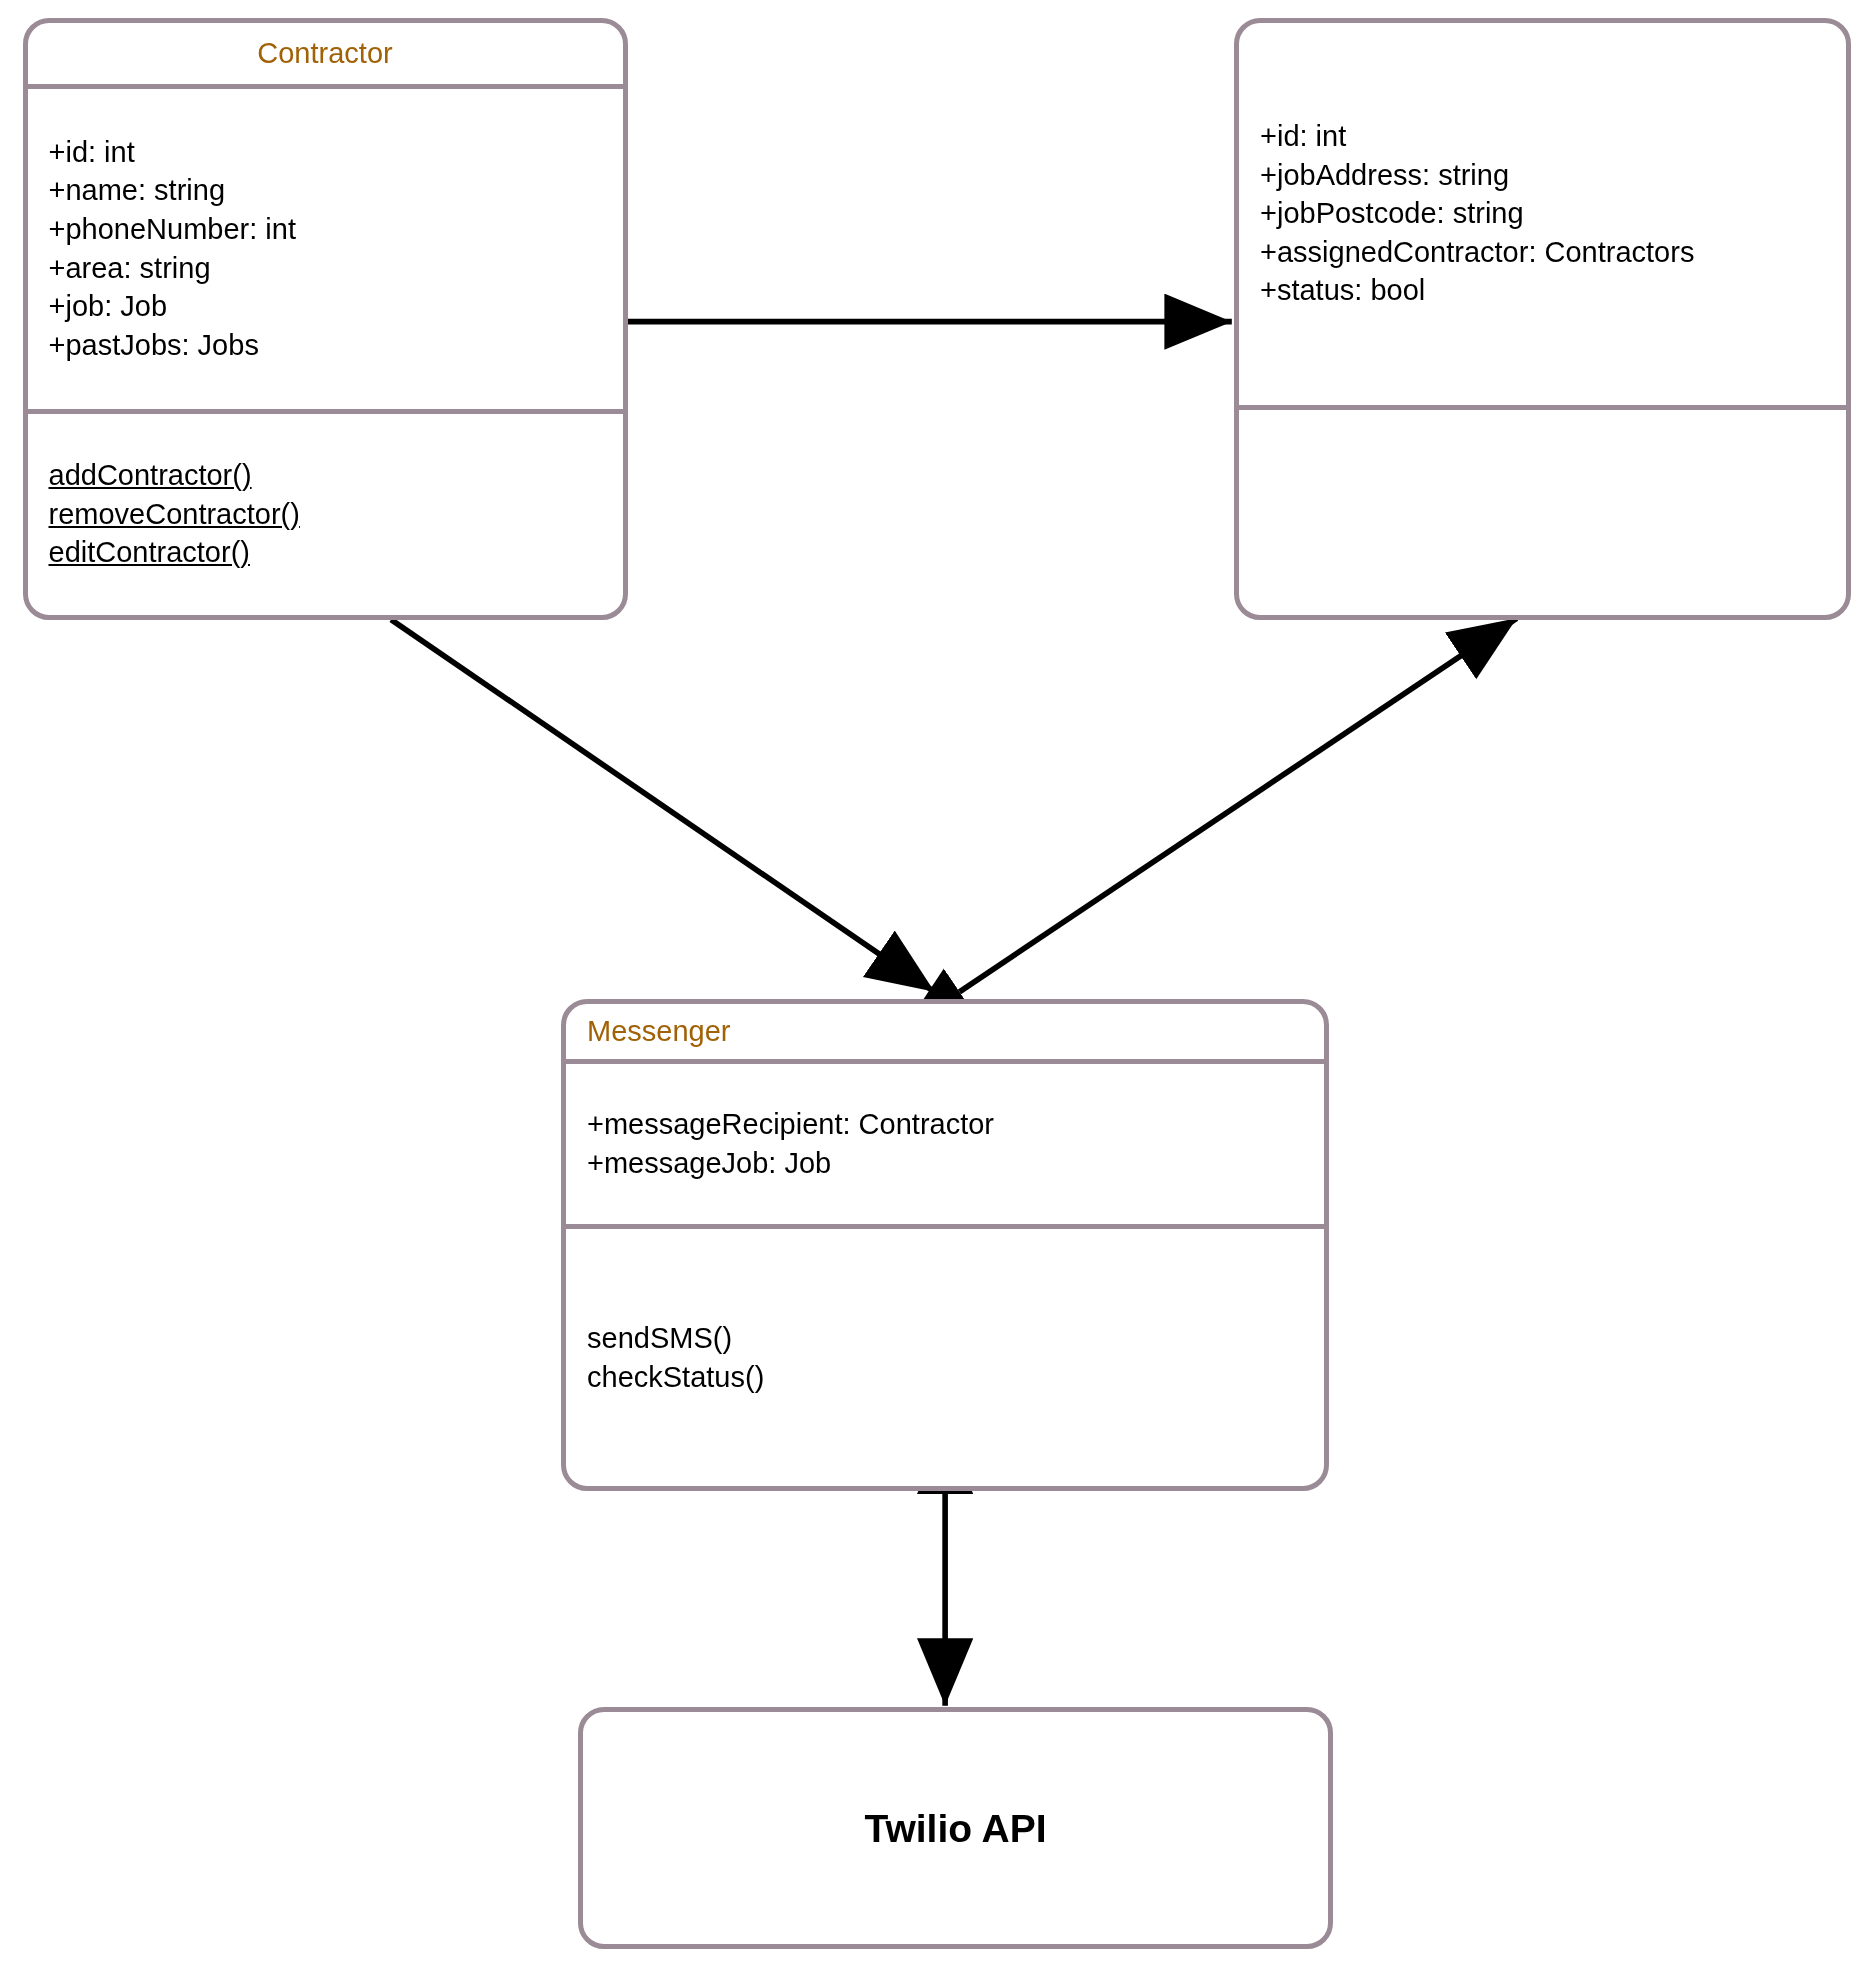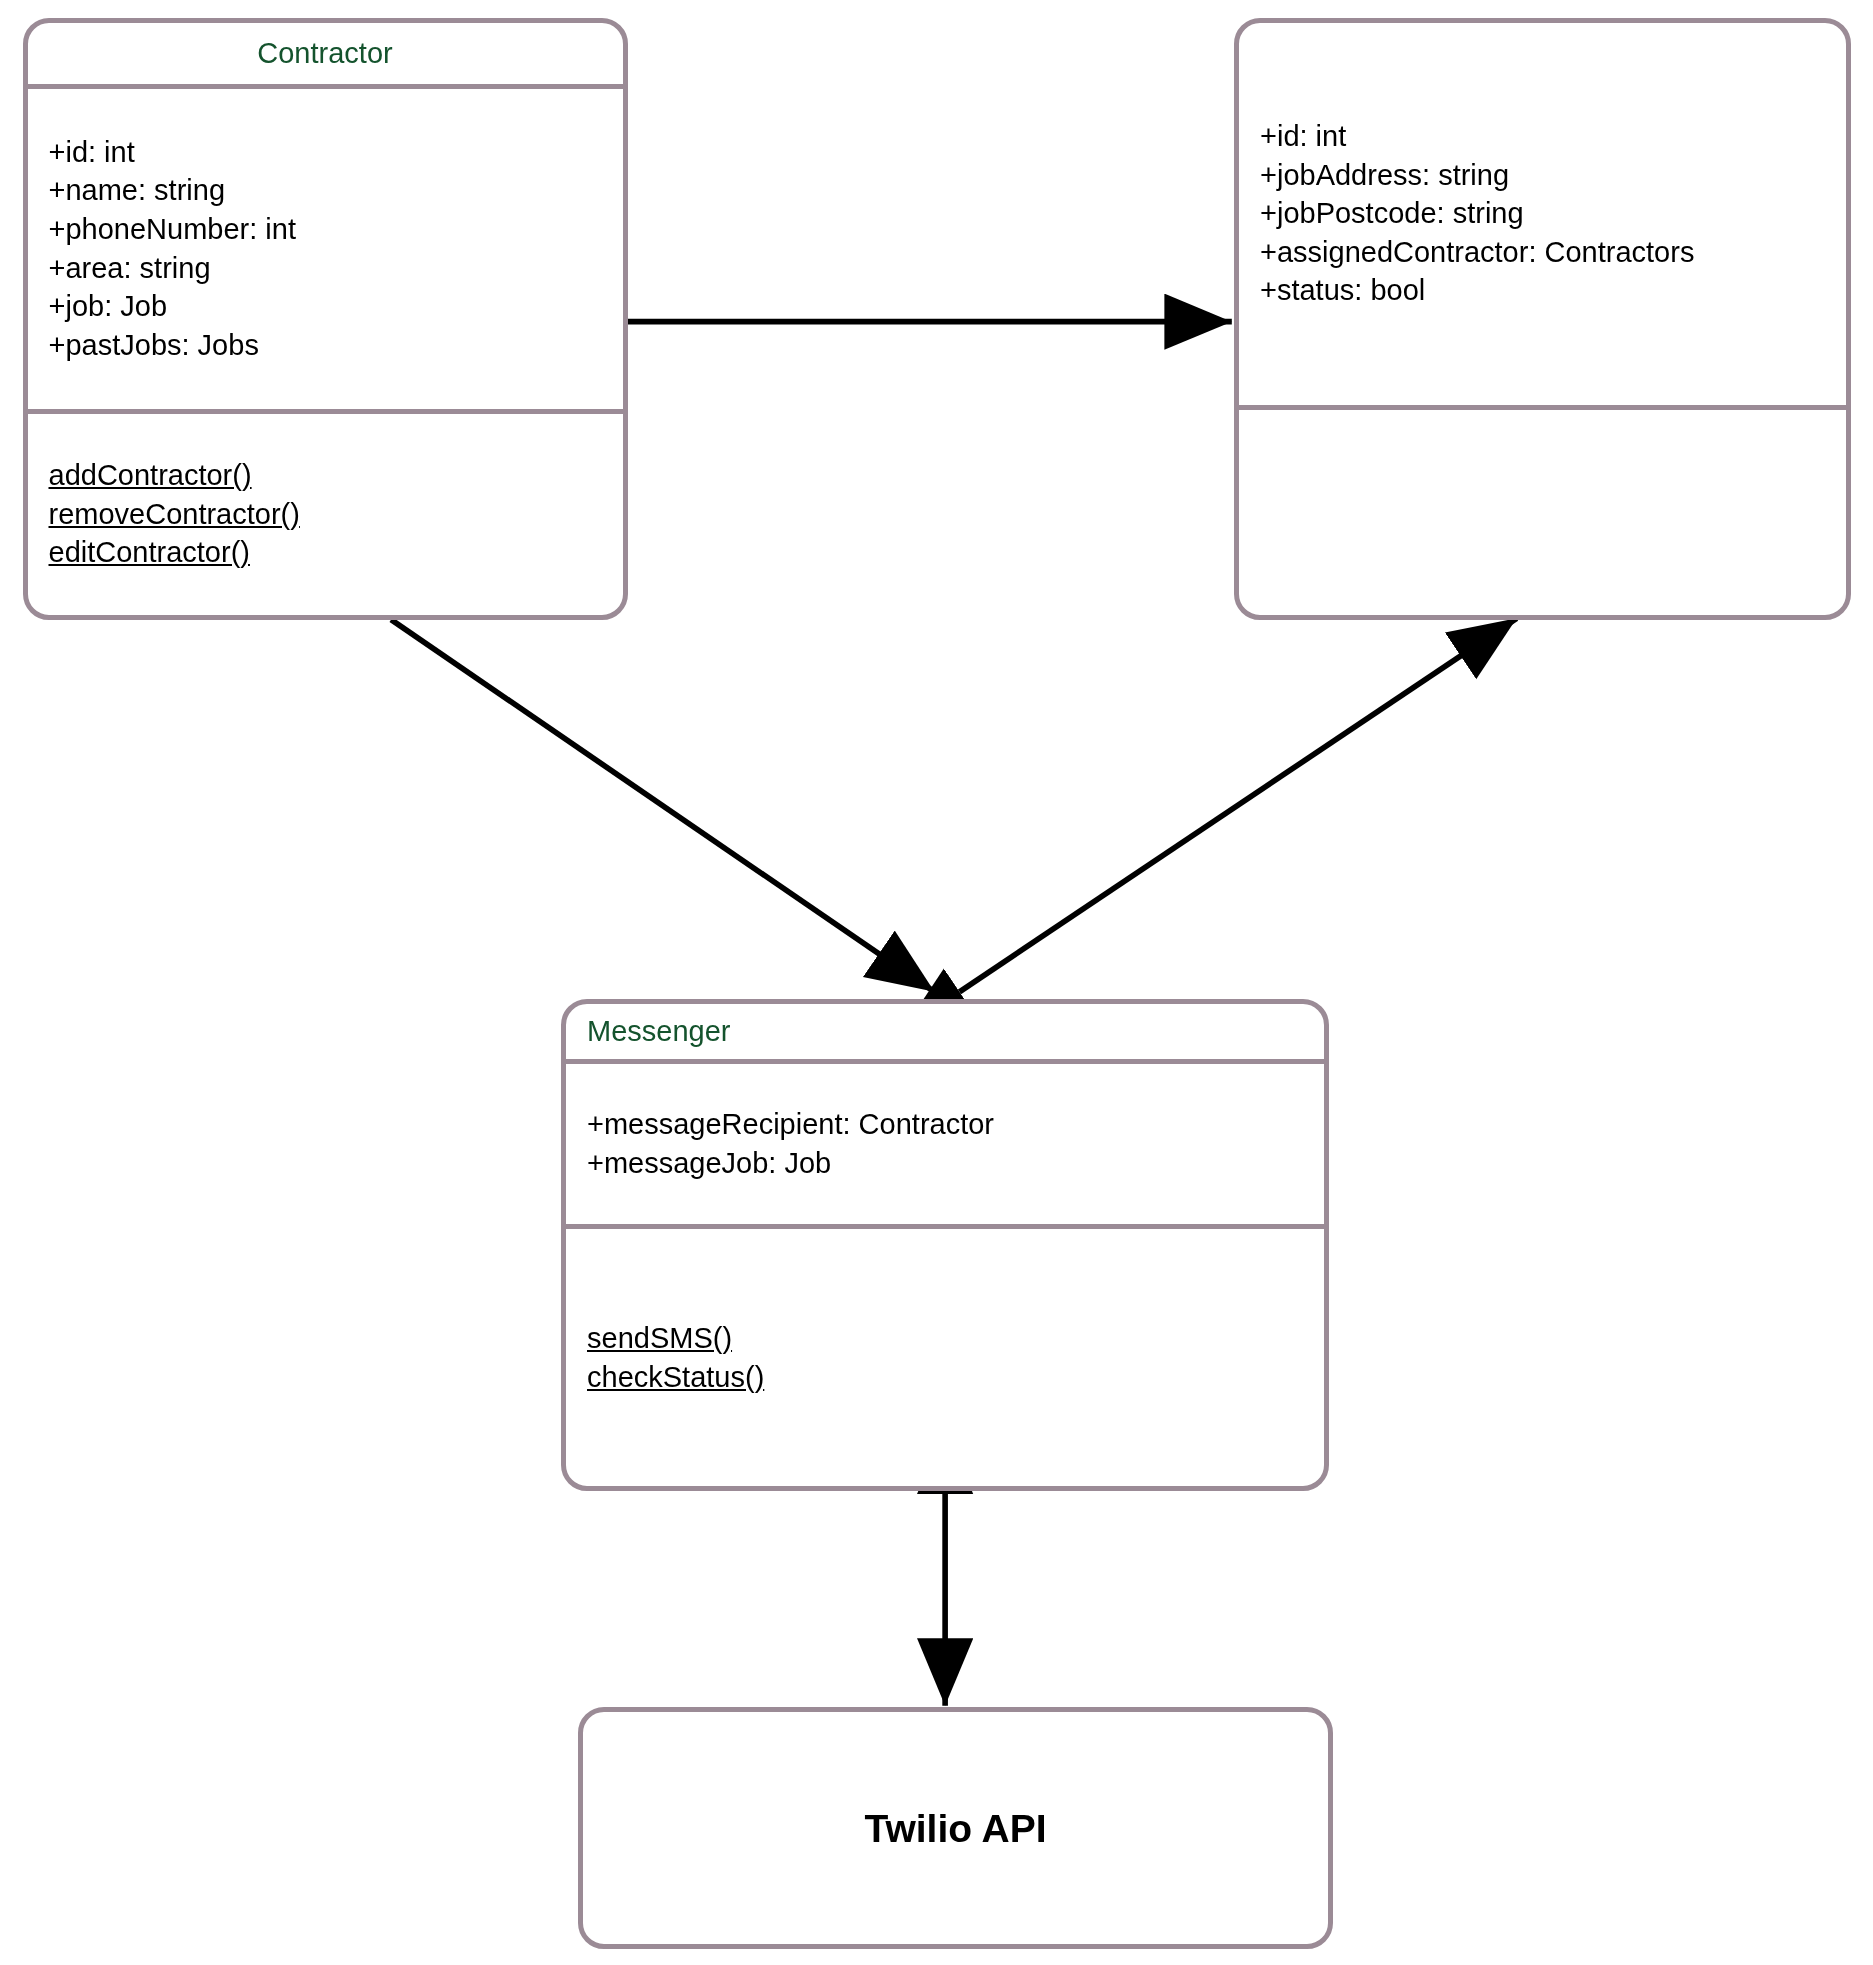--- a/index.html
+++ b/index.html
@@ -27,21 +27,21 @@
     border: 5.6px solid #9b8b96;
     border-radius: 26px;
     display: flex;
     flex-direction: column;
     z-index: 2;
   }
   .uml-title {
     box-sizing: border-box;
     text-align: center;
     font-size: 29px;
-    color: #14532d;
+    color: #a16207;
     line-height: 1;
     display: flex;
     align-items: center;
     justify-content: center;
     border-bottom: 5.6px solid #9b8b96;
   }
   .uml-title.left-align {
     justify-content: flex-start;
     padding-left: 21px;
   }
@@ -142,21 +142,21 @@
       <div class="uml-line">+status: bool</div>
     </div>
   </div>
 
   <div class="uml-box" style="left:561px; top:999px; width:768px; height:492px;">
     <div class="uml-title left-align" style="height:60px;">Messenger</div>
     <div class="uml-section attrs" style="height:165px;">
       <div class="uml-line">+messageRecipient: Contractor</div>
       <div class="uml-line">+messageJob: Job</div>
     </div>
-    <div class="uml-section methods" style="flex:1 1 auto;text-decoration:underline;">
+    <div class="uml-section methods" style="flex:1 1 auto;">
       <div class="uml-line">sendSMS()</div>
       <div class="uml-line">checkStatus()</div>
     </div>
   </div>
 
   <div class="plain-box" style="left:578px; top:1707px; width:755px; height:242px;">
     <div class="plain-box-label">Twilio API</div>
   </div>
 
 </div>

